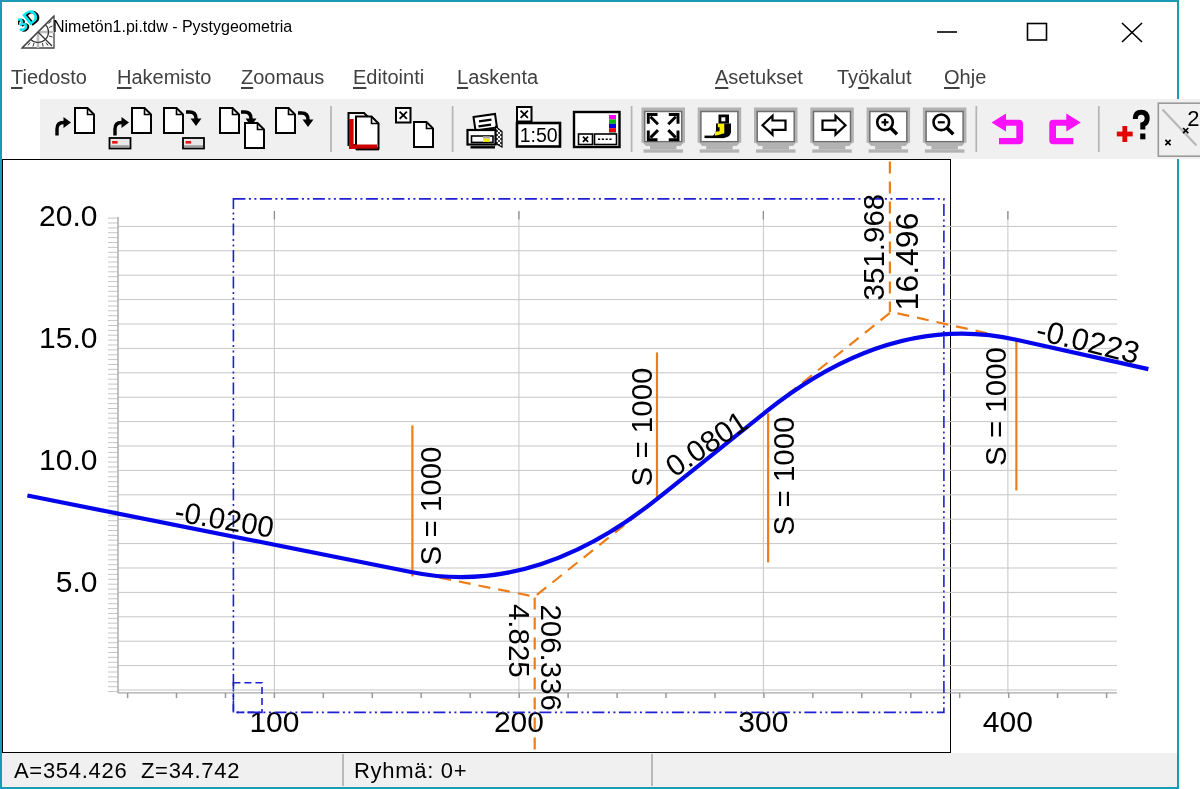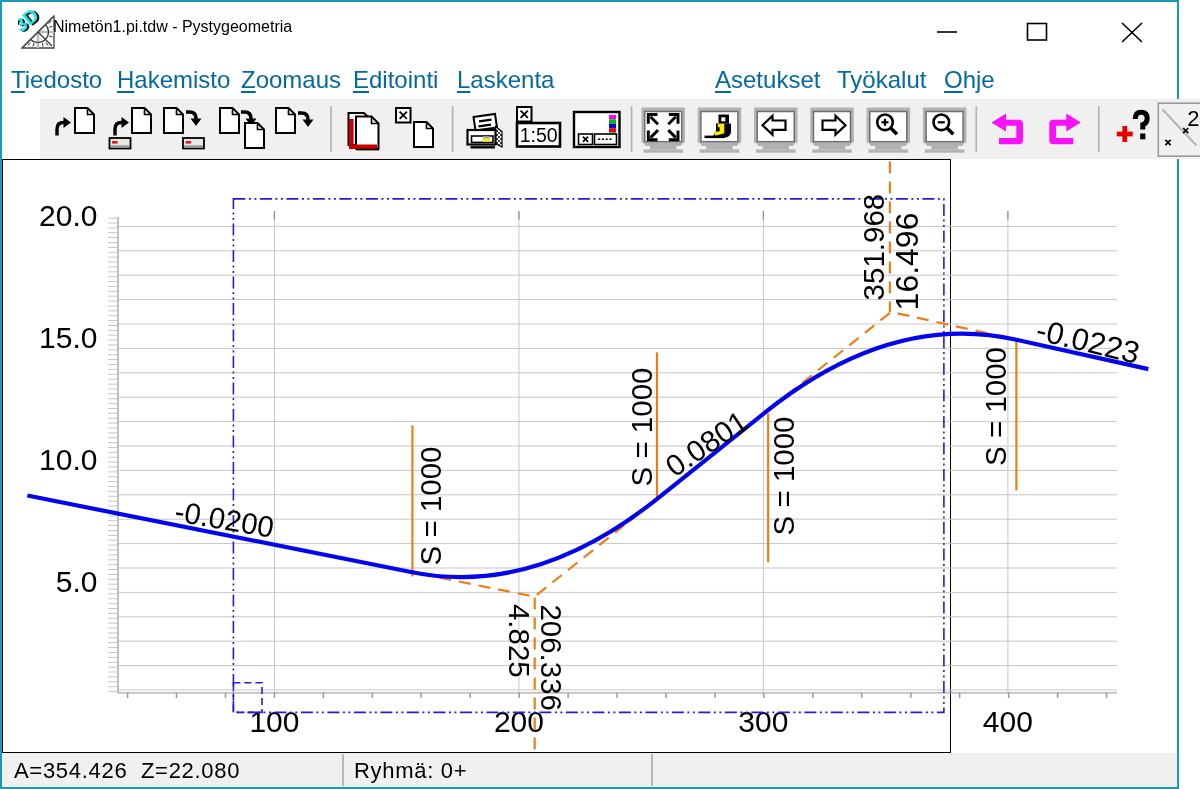--- a/index.html
+++ b/index.html
@@ -2,21 +2,21 @@
 <html><head>
 <meta charset="utf-8">
 <style>
   html,body{margin:0;padding:0;background:#ffffff;width:1200px;height:789px;overflow:hidden;}
   *{box-sizing:border-box;}
   body{font-family:"Liberation Sans", sans-serif;}
   #win{position:absolute;left:0;top:0;width:1178.5px;height:789px;background:#fff;border:2.2px solid #1a9ab4;}
   #titlebar{position:absolute;left:0;top:0;width:100%;height:54px;background:#fff;}
   #title-text{position:absolute;left:51px;top:16px;font-size:16px;color:#000;white-space:pre;}
   #menubar{position:absolute;left:0;top:54px;width:100%;height:43px;background:#fff;}
-  .mi{position:absolute;top:10px;font-size:24px;color:#0369a1;white-space:pre;}
+  .mi{position:absolute;top:10px;font-size:20px;color:#404040;white-space:pre;}
   .mi u{text-decoration-thickness:1.5px;text-underline-offset:3px;}
   #toolbar{position:absolute;left:0;top:97px;width:100%;height:60px;background:#f0f0f0;margin-left:38px;}
   #canvas{position:absolute;left:0px;top:157px;width:949px;height:593.5px;background:#fff;border:1.4px solid #000;}
   #statusbar{position:absolute;left:0;top:751px;width:100%;height:33.6px;background:#f0f0f0;}
   .st{position:absolute;top:5px;font-size:22px;color:#000;white-space:pre;letter-spacing:0.7px;}
   .stdiv{position:absolute;top:1px;width:1.5px;height:32px;background:#b9b9b9;}
   svg text{font-family:"Liberation Sans",sans-serif;}
 </style>
 </head>
 <body>
@@ -438,18 +438,18 @@
 <text transform="translate(541.5,605) rotate(90)">206.336</text>
 <text transform="translate(174,521.5) rotate(9.7)">-0.0200</text>
 <text transform="translate(675,478.5) rotate(-34)" font-size="30">0.0801</text>
 <text transform="translate(1035,340) rotate(13.5)" font-size="31">-0.0223</text>
 </g>
 
       </g>
     </svg>
   </div>
   <div id="statusbar">
-    <span class="st" style="left:12px">A=354.426  Z=22.080</span>
+    <span class="st" style="left:12px">A=354.426  Z=34.742</span>
     <span class="st" style="left:352px">Ryhmä: 0+</span>
     <div class="stdiv" style="left:340px"></div>
     <div class="stdiv" style="left:649px"></div>
   </div>
 </div>
 
 </body></html>

